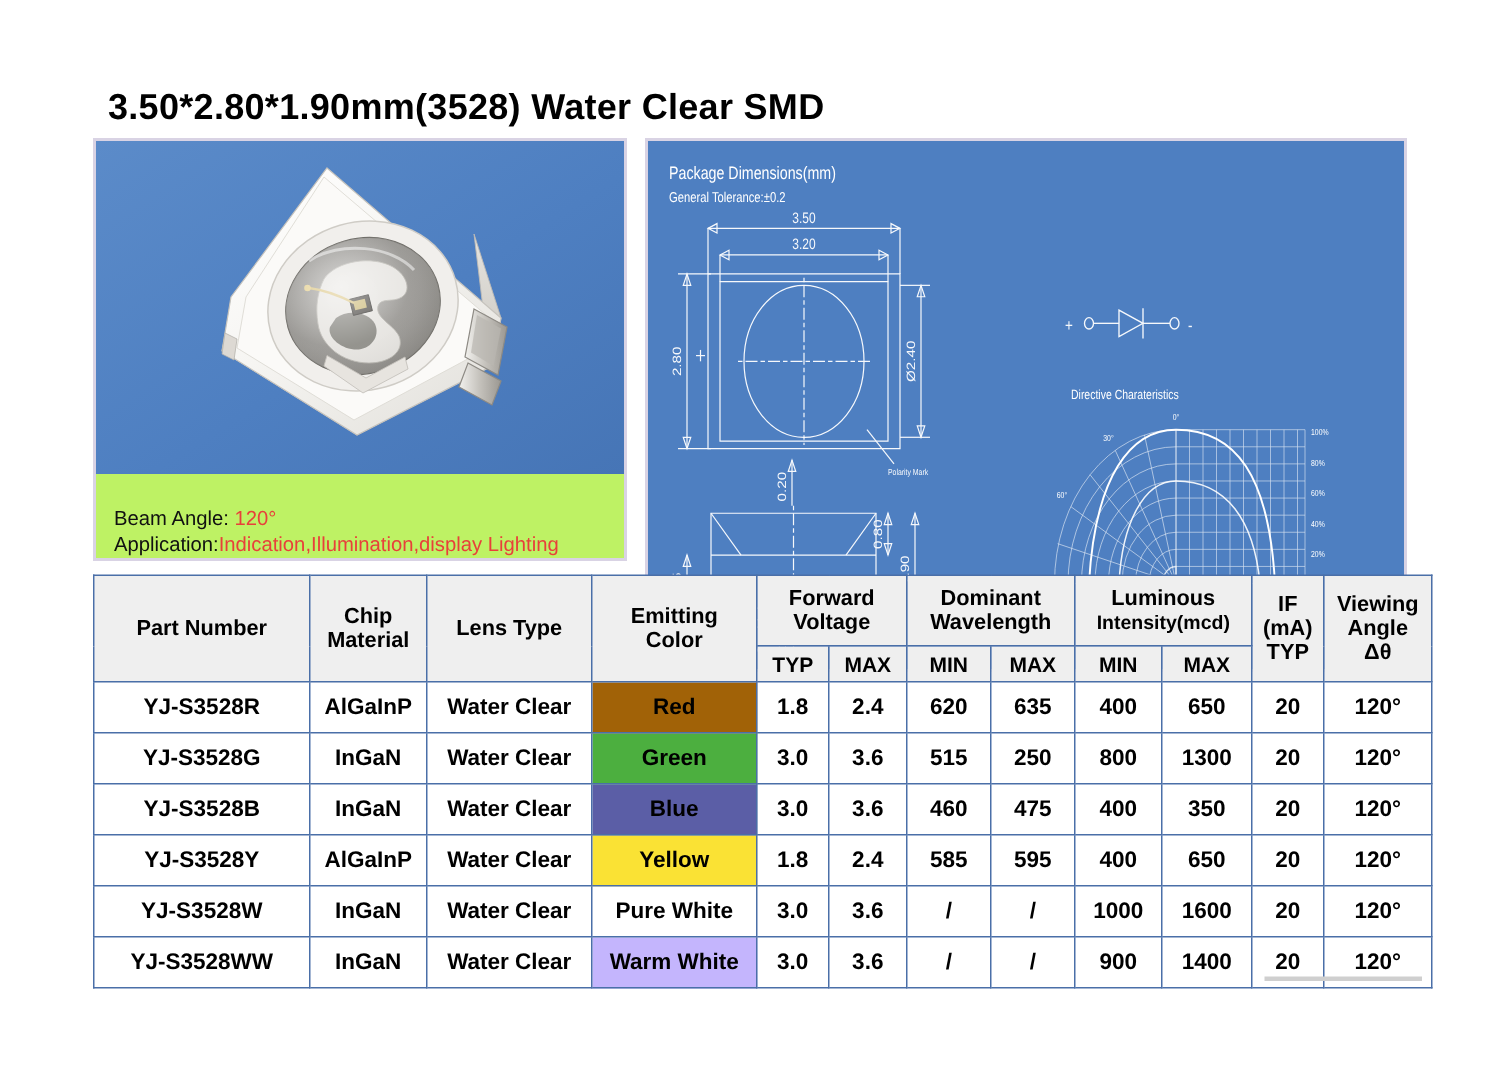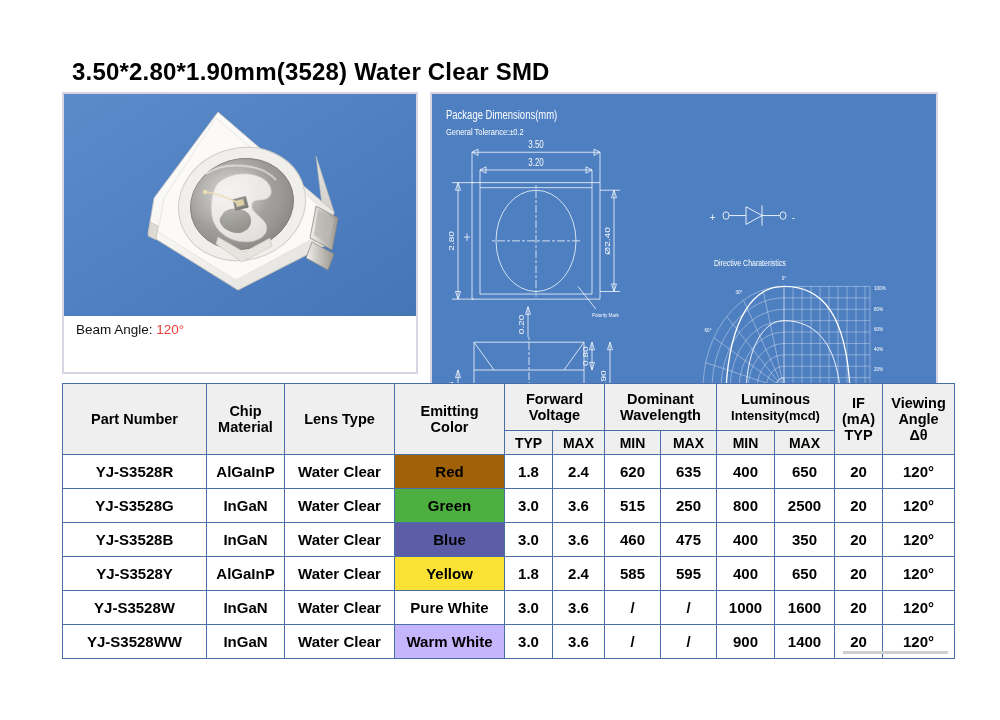--- a/index.html
+++ b/index.html
@@ -25,21 +25,21 @@
   #left-panel{left:62px;top:92px;width:356px;height:282px;}
   #right-panel{left:430px;top:92px;width:508px;height:356px;}
 
   
   .photo-wrap{position:absolute;left:0;top:0;width:100%;height:222px;overflow:hidden;}
   .photo-svg{display:block;width:100%;height:100%;}
 
   
   .spec-text{
     position:absolute;left:0;top:222px;width:100%;height:56px;
-    background:#ffffff;box-sizing:border-box;padding:5px 0 0 12px;
+    background:#bef264;box-sizing:border-box;padding:21px 0 0 12px;
   }
   .spec-line{font-size:13.5px;line-height:17px;color:#111;white-space:nowrap;}
   .red{color:#e8403a;}
 
   
   .dwg{position:absolute;left:0;top:0;width:100%;height:100%;}
   .dwg text{fill:#ffffff;font-family:"Liberation Sans",sans-serif;}
   .dwg line,.dwg path,.dwg rect,.dwg circle,.dwg polyline{
     stroke:#ffffff;fill:none;vector-effect:non-scaling-stroke;
   }
@@ -157,20 +157,23 @@
           <path d="M84,128 L92,132 L90,146 L82,142 Z" fill="#ddd9d3" stroke="#b3b0aa" stroke-width="0.5"></path>
         </g>
       </svg>
     </div>
 
     <div class="spec-text">
       <div class="spec-line">
         <span>Beam Angle:</span>
         <span class="red">120°</span>
       </div>
+      <div class="spec-line">
+        <span>Application:</span><span class="red">Indication,Illumination,display Lighting</span>
+      </div>
     </div>
   </div>
 
   <div class="panel" id="right-panel">
     <svg class="dwg" viewBox="0 0 504 278" preserveAspectRatio="none">
 
       <text id="t-heading" x="14" y="20" font-size="9.5">Package Dimensions(mm)</text>
       <text id="t-tol" x="14" y="32" font-size="7.5">General Tolerance:±0.2</text>
 
       <g stroke-width="0.8" opacity="0.95">
@@ -411,21 +414,21 @@
         <tr>
           <td class="pn">YJ-S3528G</td>
           <td class="chip">InGaN</td>
           <td class="lens">Water Clear</td>
           <td class="emit" style="background: rgb(76, 175, 63);">Green</td>
           <td>3.0</td>
           <td>3.6</td>
           <td>515</td>
           <td>250</td>
           <td>800</td>
-          <td>2500</td>
+          <td>1300</td>
           <td>20</td>
           <td>120°</td>
         </tr>
         <tr>
           <td class="pn">YJ-S3528B</td>
           <td class="chip">InGaN</td>
           <td class="lens">Water Clear</td>
           <td class="emit" style="background: rgb(91, 94, 166);">Blue</td>
           <td>3.0</td>
           <td>3.6</td>

